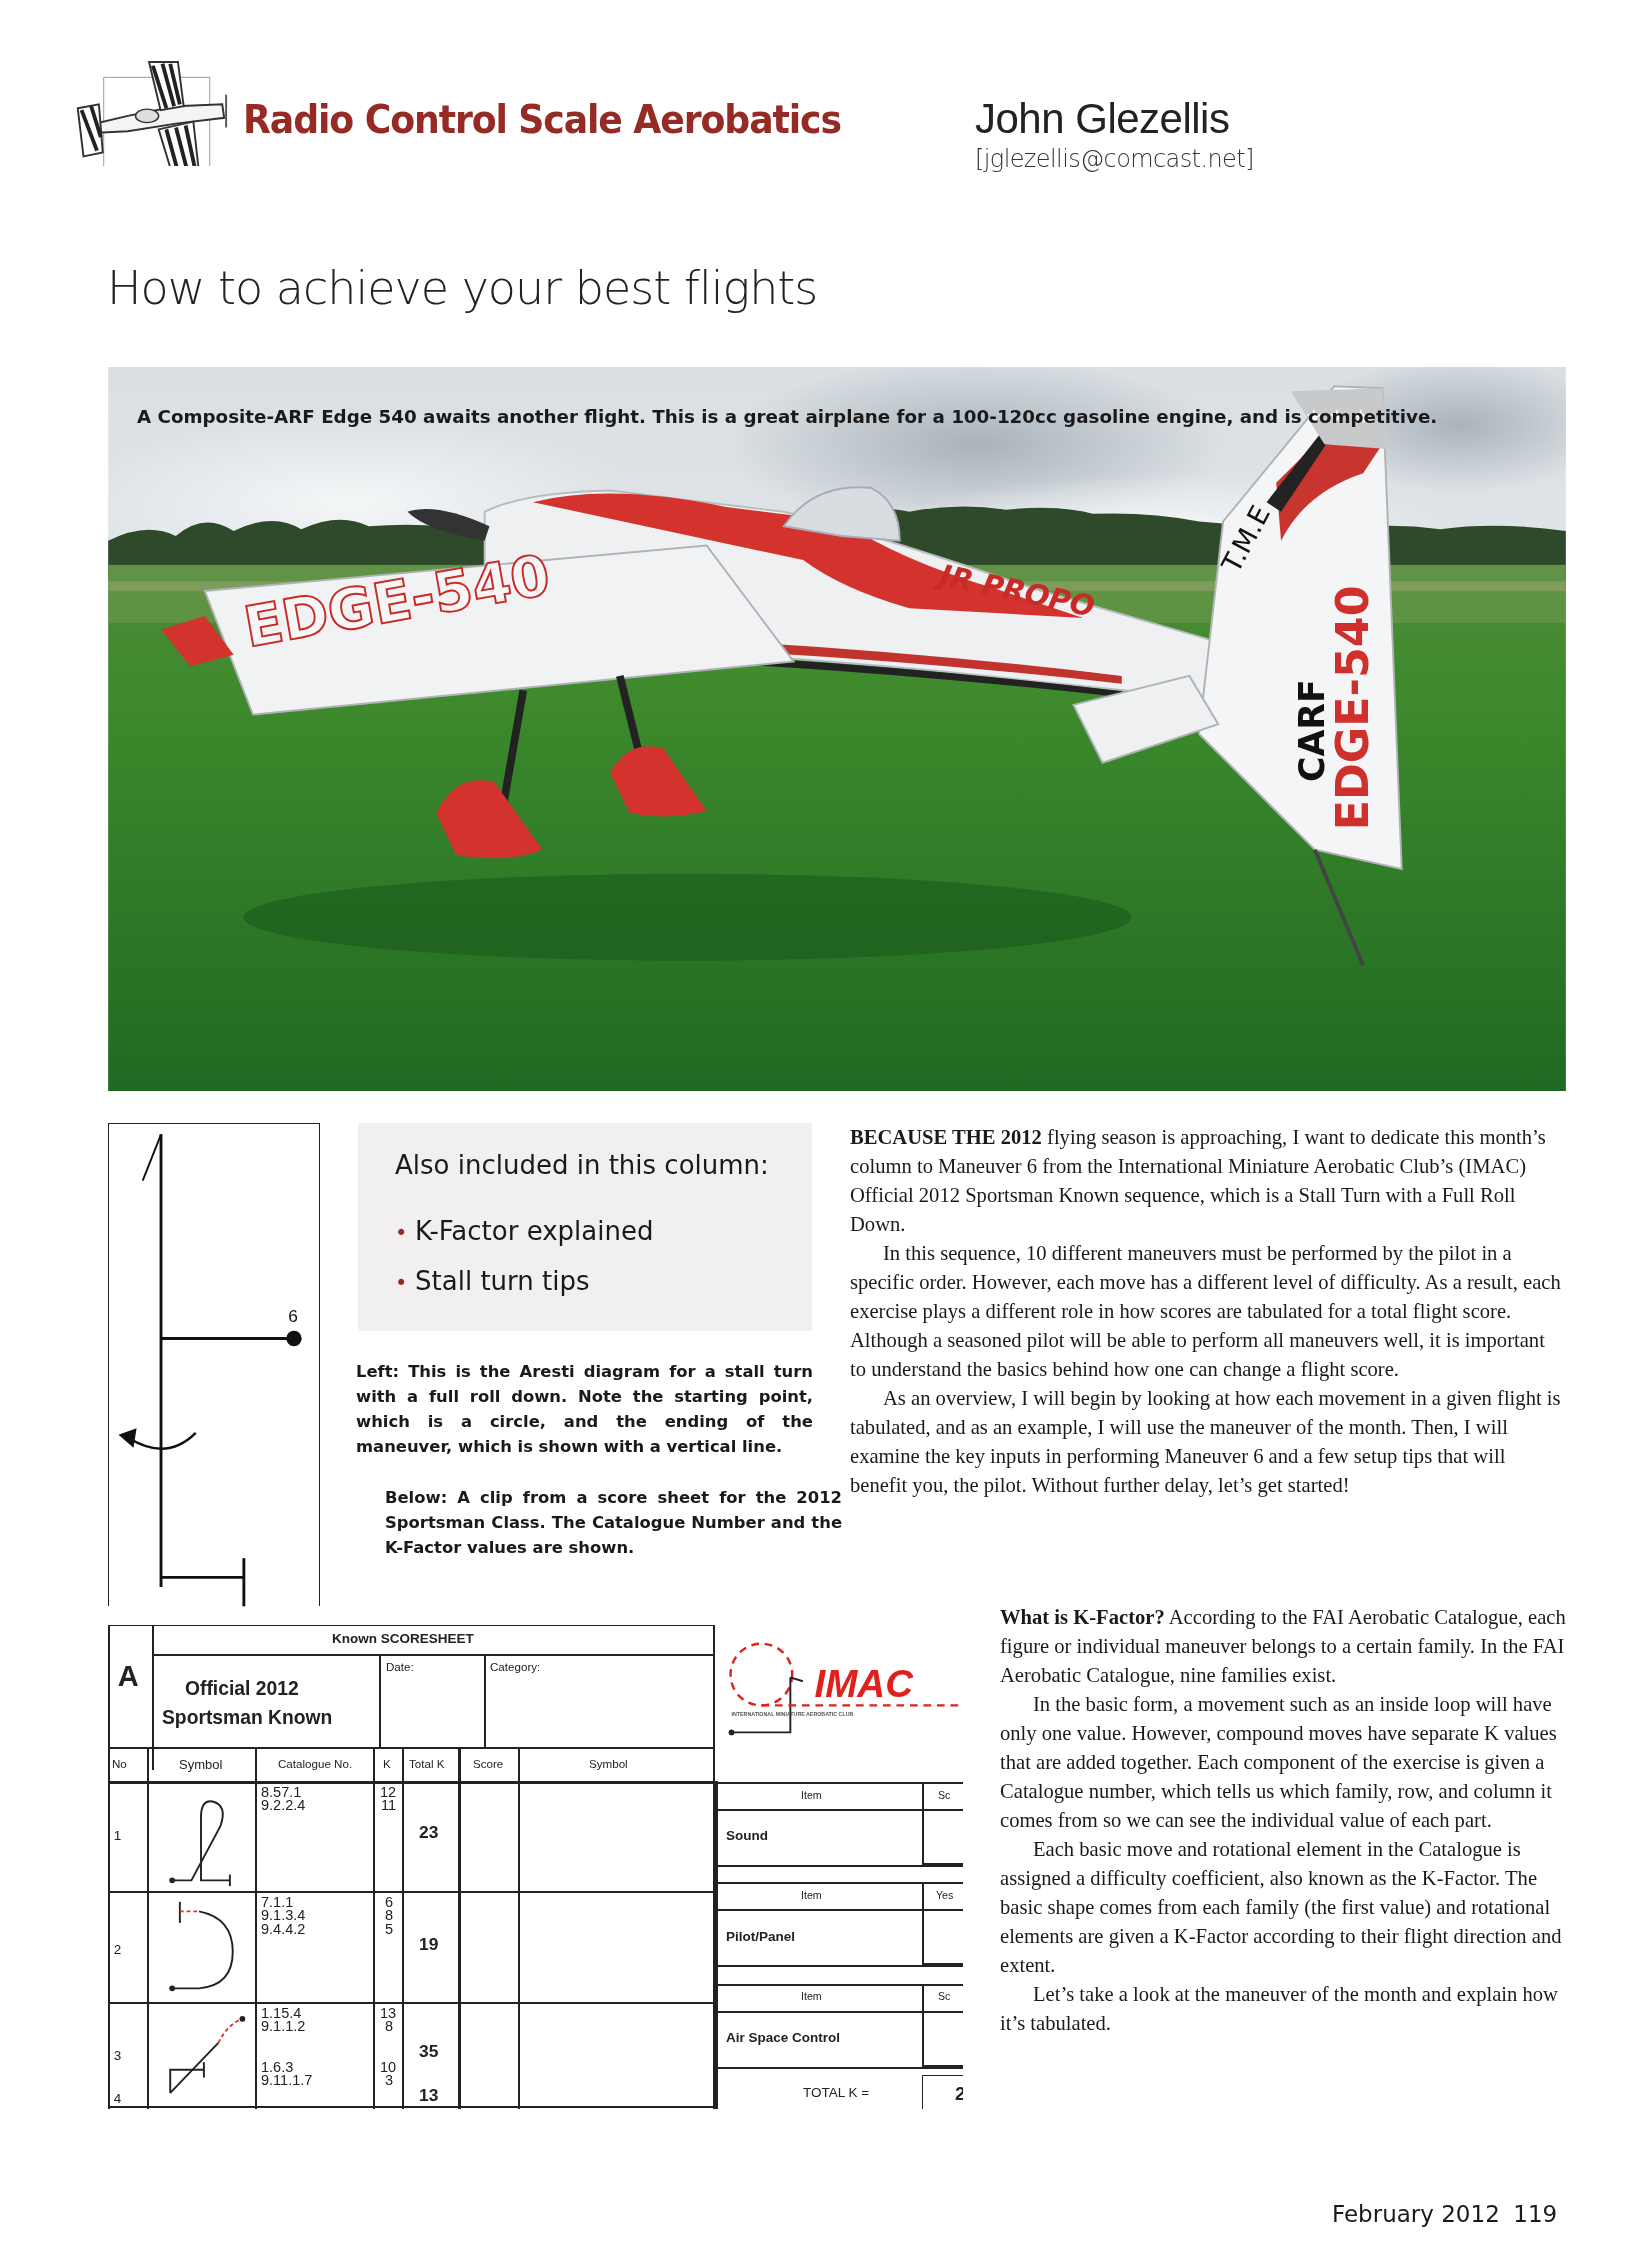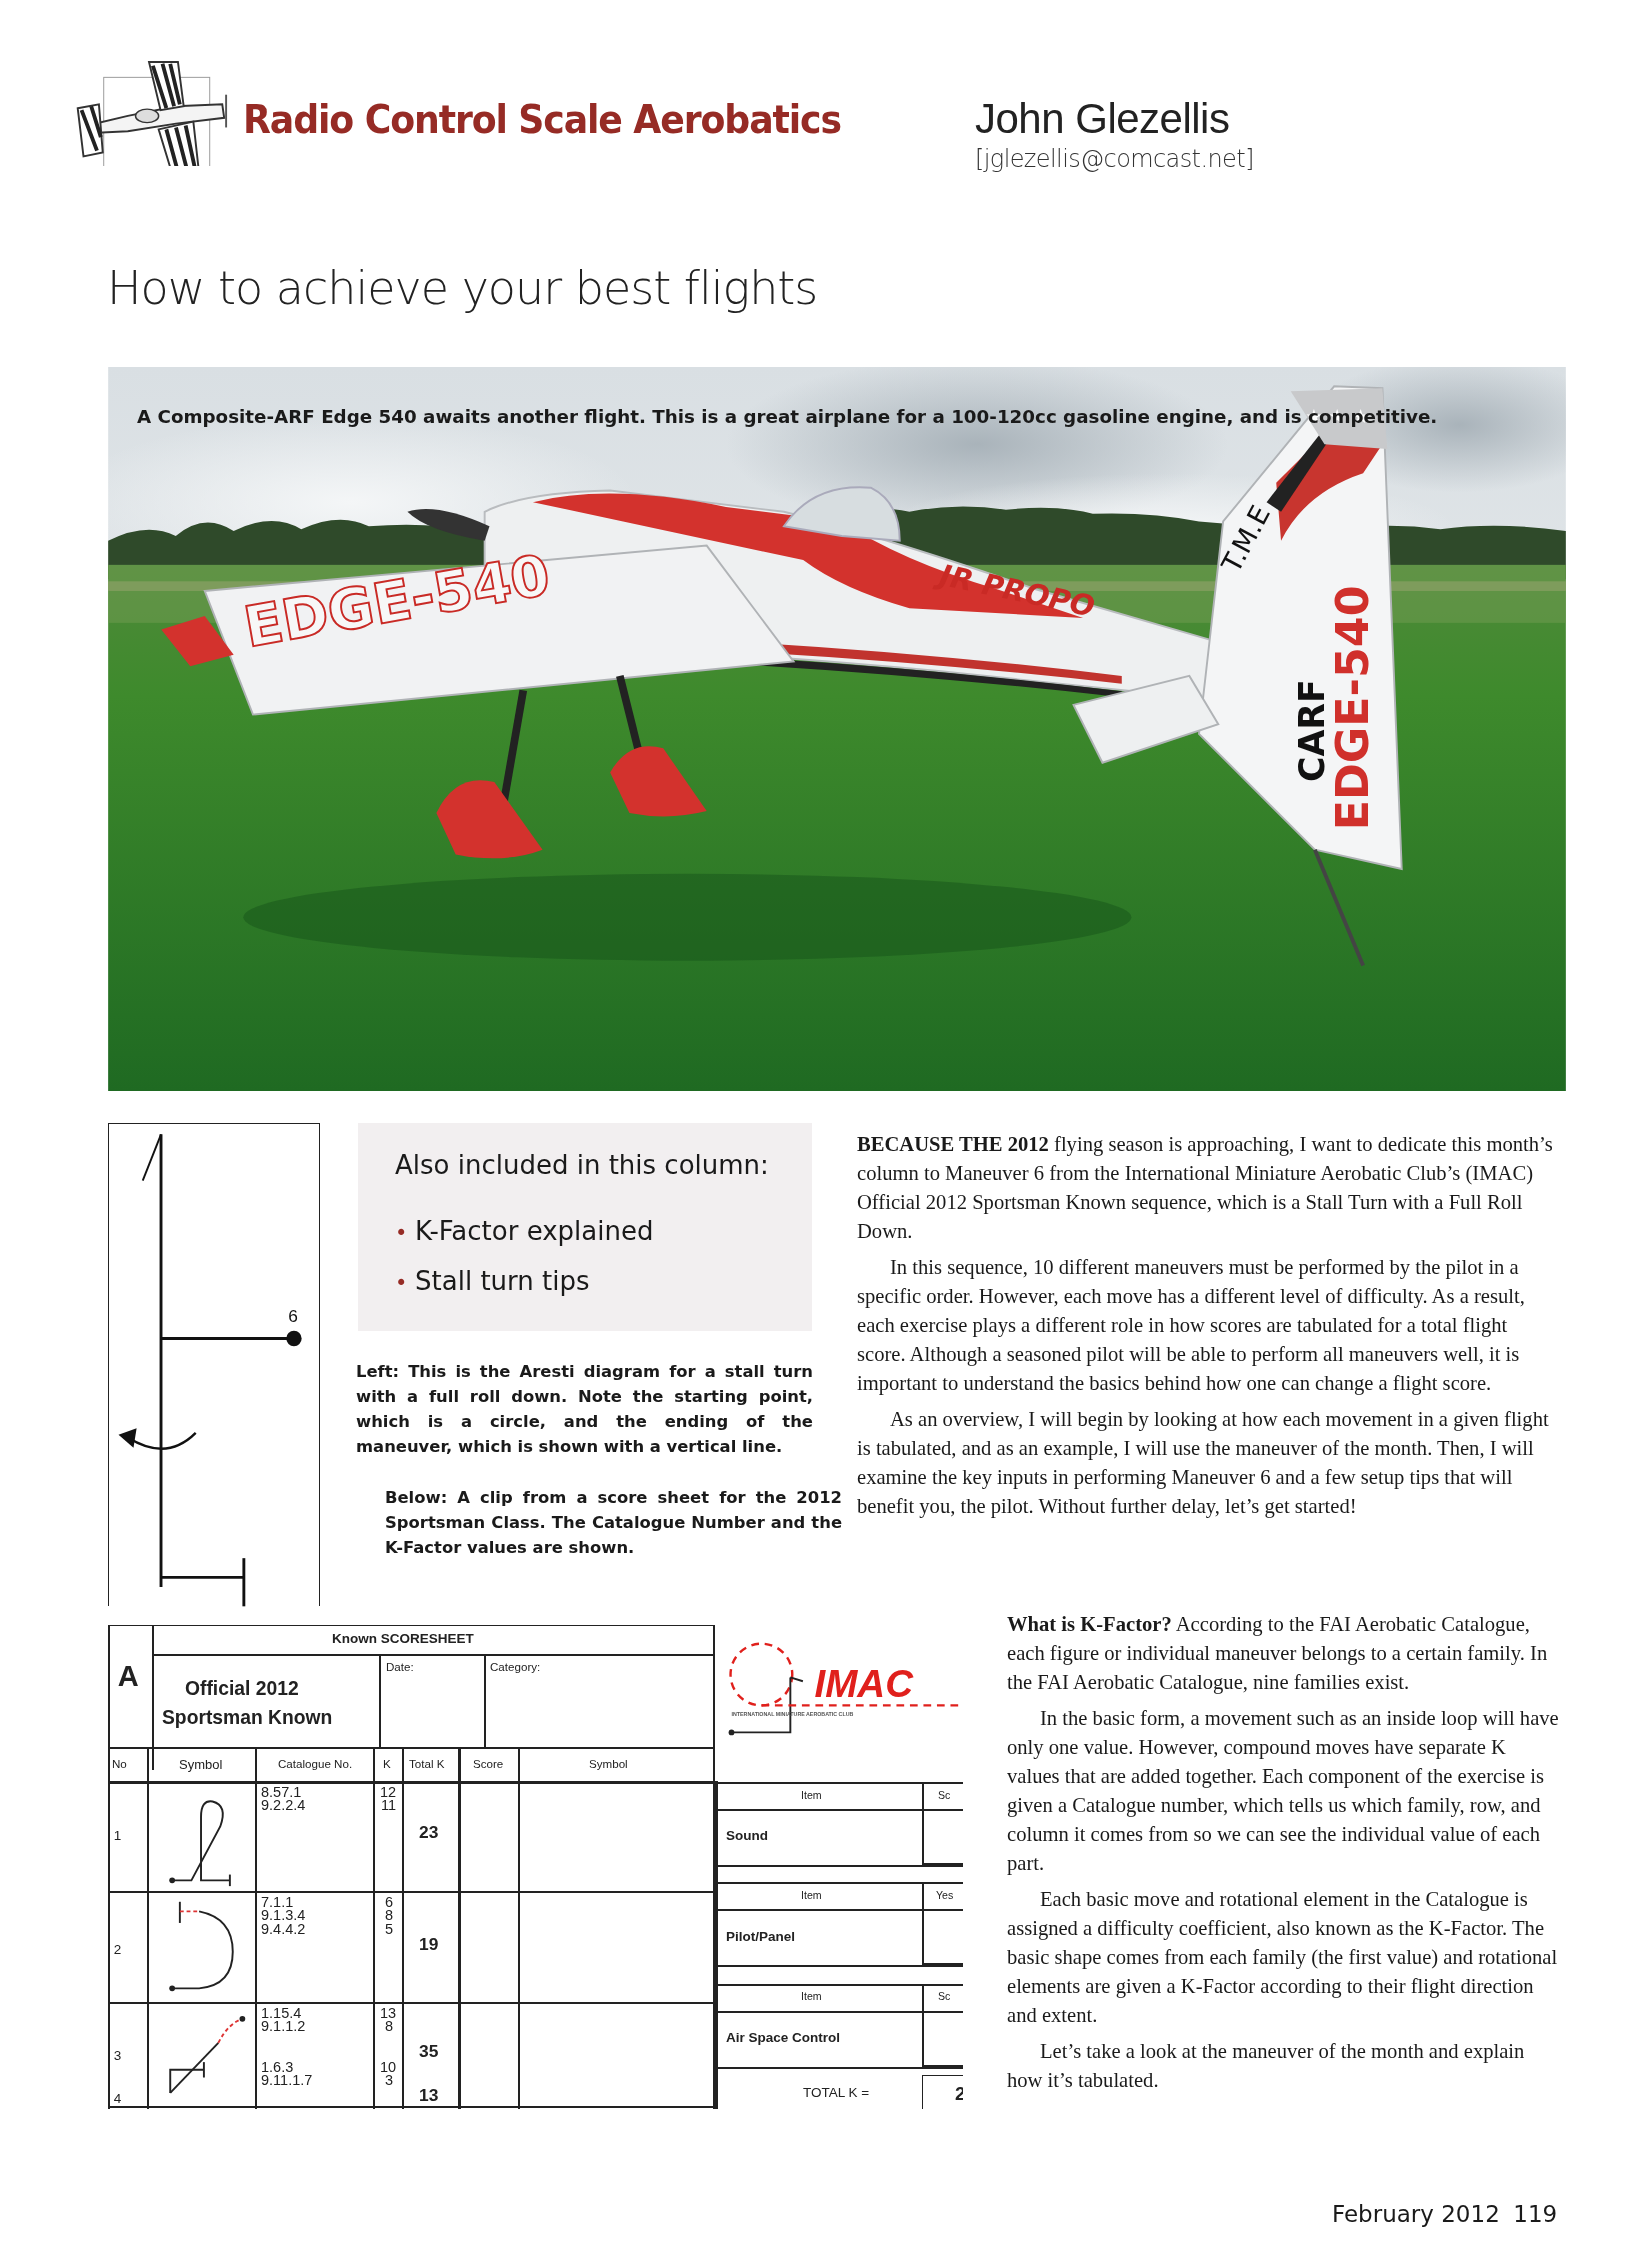--- a/index.html
+++ b/index.html
@@ -27,21 +27,21 @@
   .callout-item { font-family: "DejaVu Sans", sans-serif; font-size: 26px; color: #1a1a1a; white-space: nowrap; margin-top: 0; }
   .callout-bullet { color: #962b25; font-size: 21px; margin-right: 7.7px; }
 
   
   .cap { font-family: "DejaVu Sans", sans-serif; font-weight: bold; font-size: 16.4px; line-height: 25px; color: #1a1a1a; text-align: justify; }
   #caption-left { left: 356px; top: 1359px; width: 457px; }
   #caption-below { left: 356px; top: 1485px; width: 457px; margin-left: 29px; }
 
   
   .bodytext { font-family: "Liberation Serif", serif; font-size: 20.6px; line-height: 29px; color: #1a1a1a; }
-  .bodytext p { margin: 7px; text-indent: 33px; }
+  .bodytext p { margin: 0; text-indent: 33px; }
   .bodytext p.first { text-indent: 0; }
   #body-top { left: 850px; top: 1123px; width: 714px; }
   #body-bottom { left: 1000px; top: 1603px; width: 570px; }
   .lead { font-weight: bold; }
 
   
   #scoresheet { left: 108px; top: 1612px; width: 855px; height: 497px; overflow: hidden; background: #fff; font-family: "Liberation Sans", sans-serif; }
   .ln { position: absolute; background: #222; }
   .ss-txt { position: absolute; color: #222; white-space: nowrap; }
 

